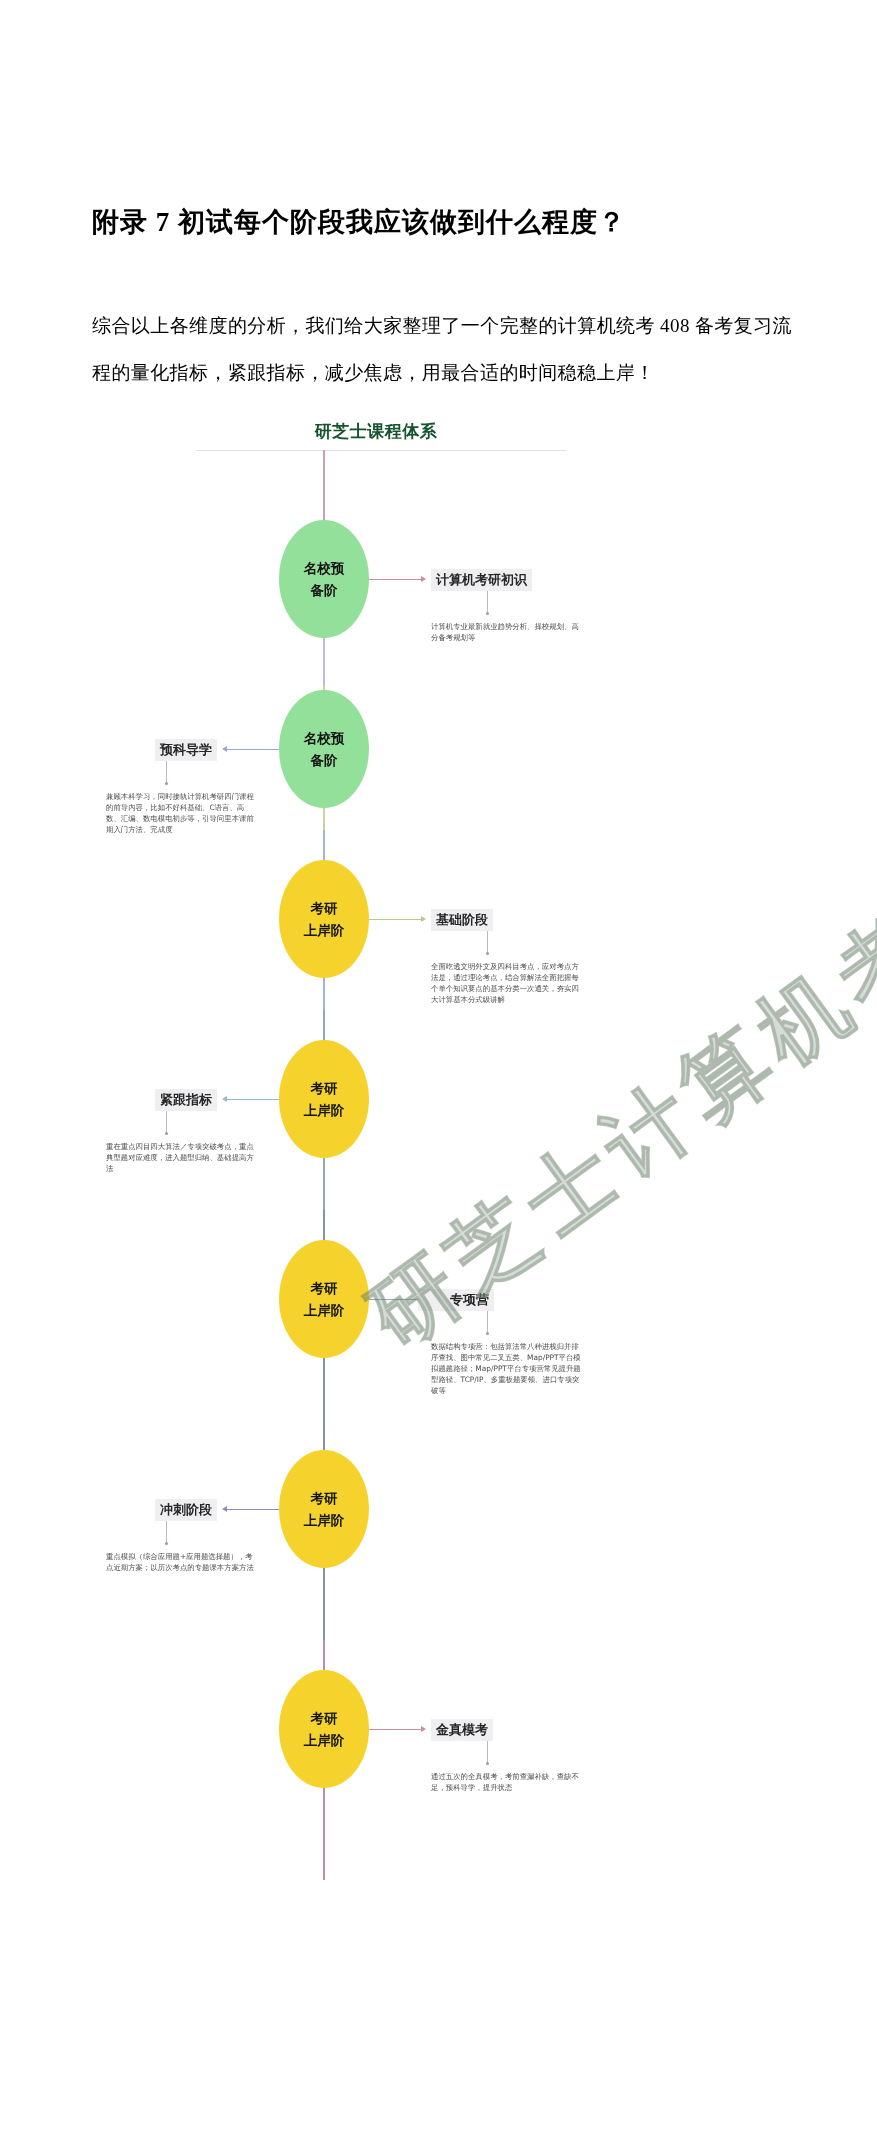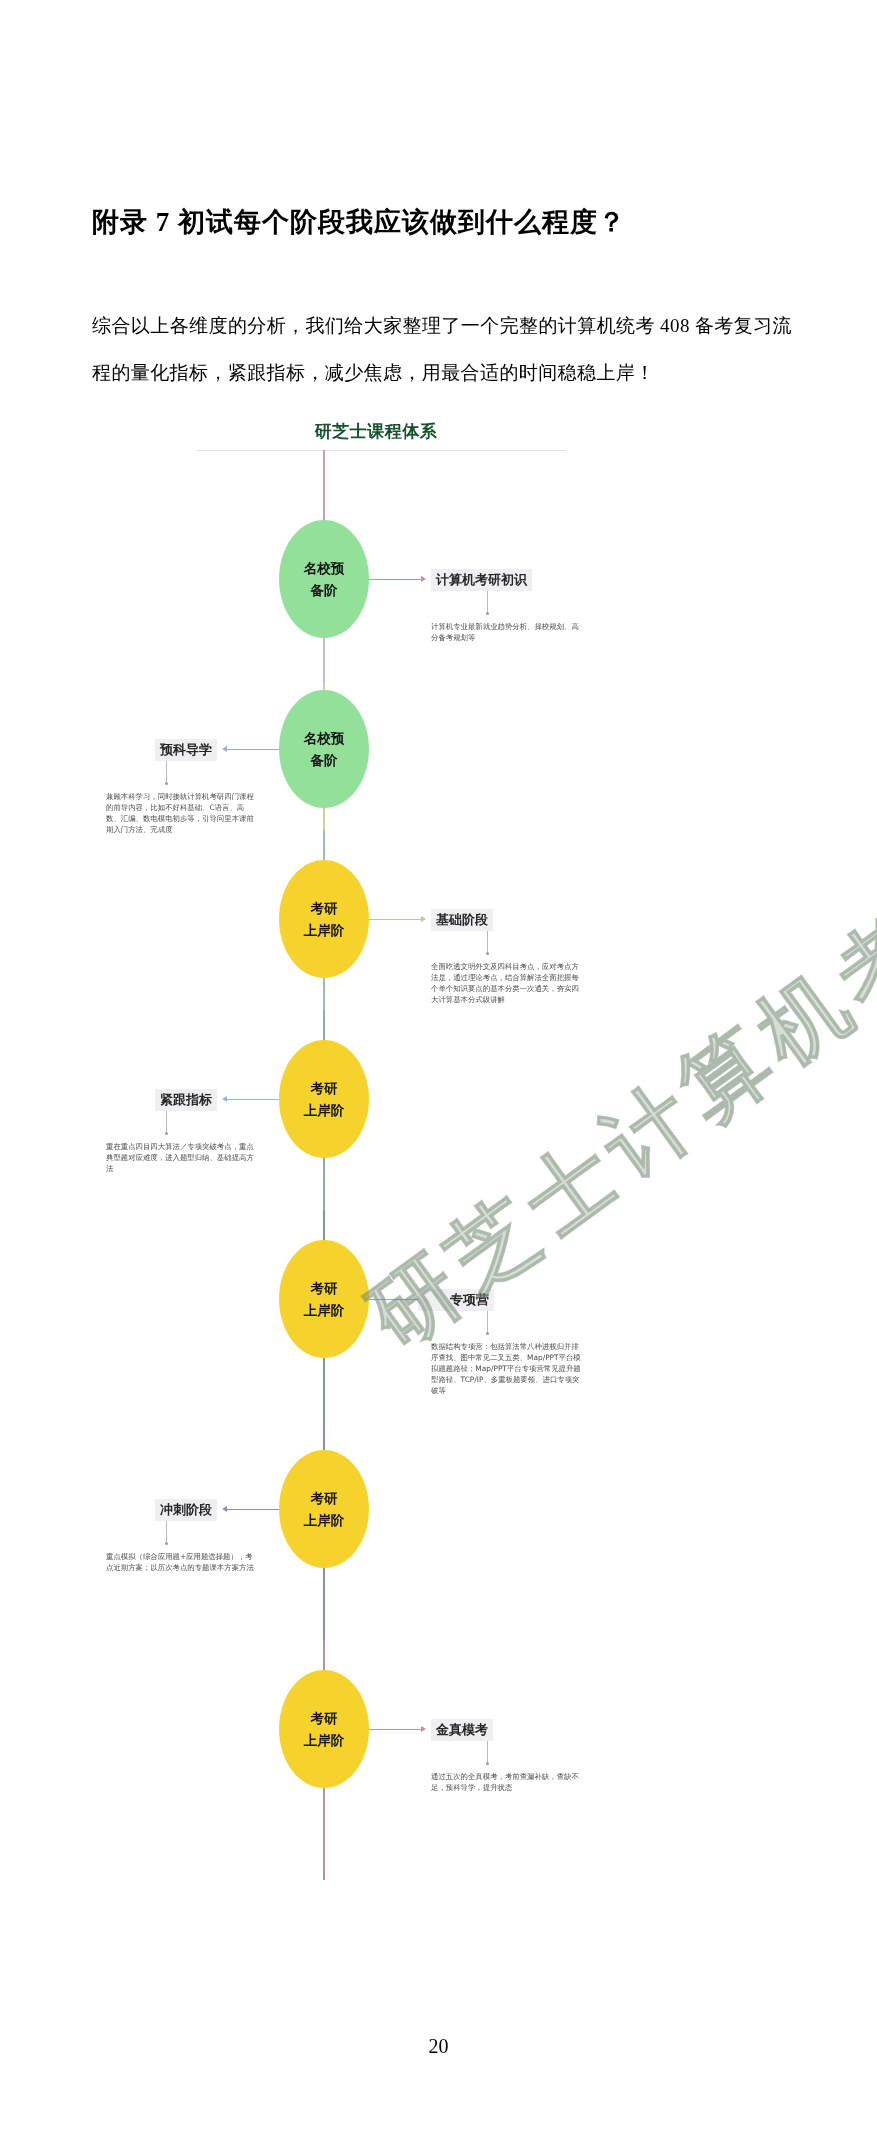--- a/index.html
+++ b/index.html
@@ -281,14 +281,13 @@
           <div class="blabel" style="left: 62px;">金真模考</div>
           <div class="stem" style="top: 12px; height: 22px; left: 118px;"></div>
           <div class="dot" style="top: 33px; left: 117px;"></div>
           <div class="desc" style="top: 42px; width: 150px; left: 62px;">通过五次的全真模考，考前查漏补缺，查缺不足，预科导学，提升状态</div>
         </div>
       </div>
 
     <div class="watermark">研芝士计算机考研</div>
   </div>
 
-  <div class="page-number">20</div>
 </div>
 
 </body></html>

